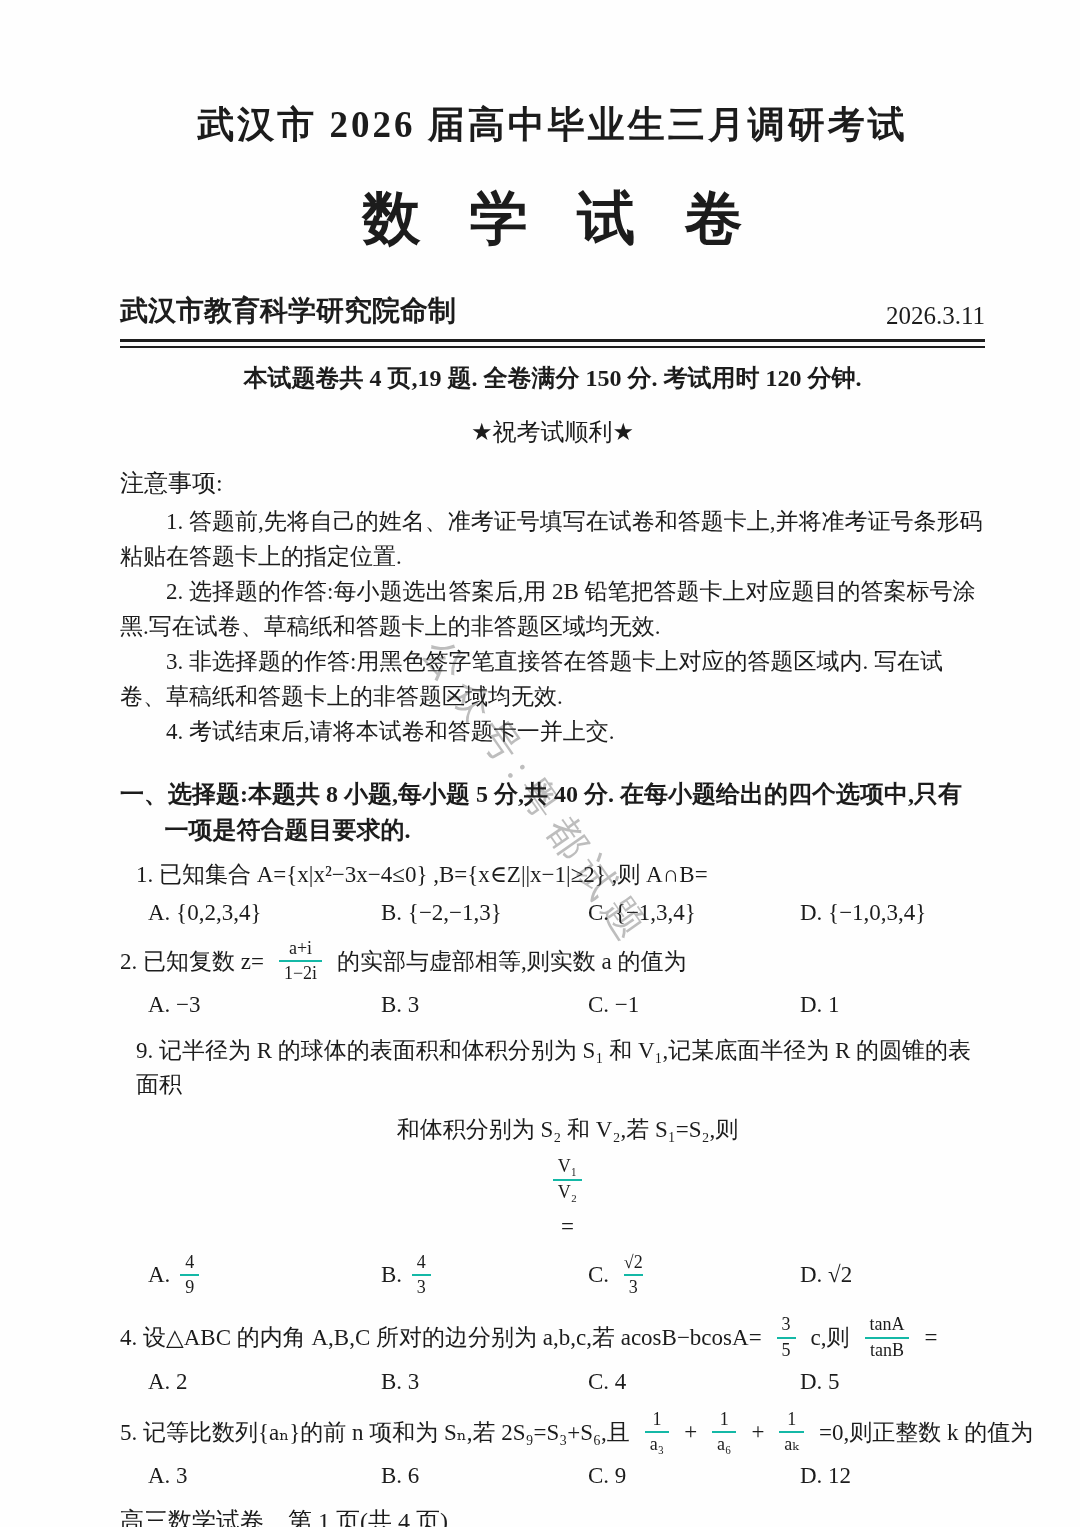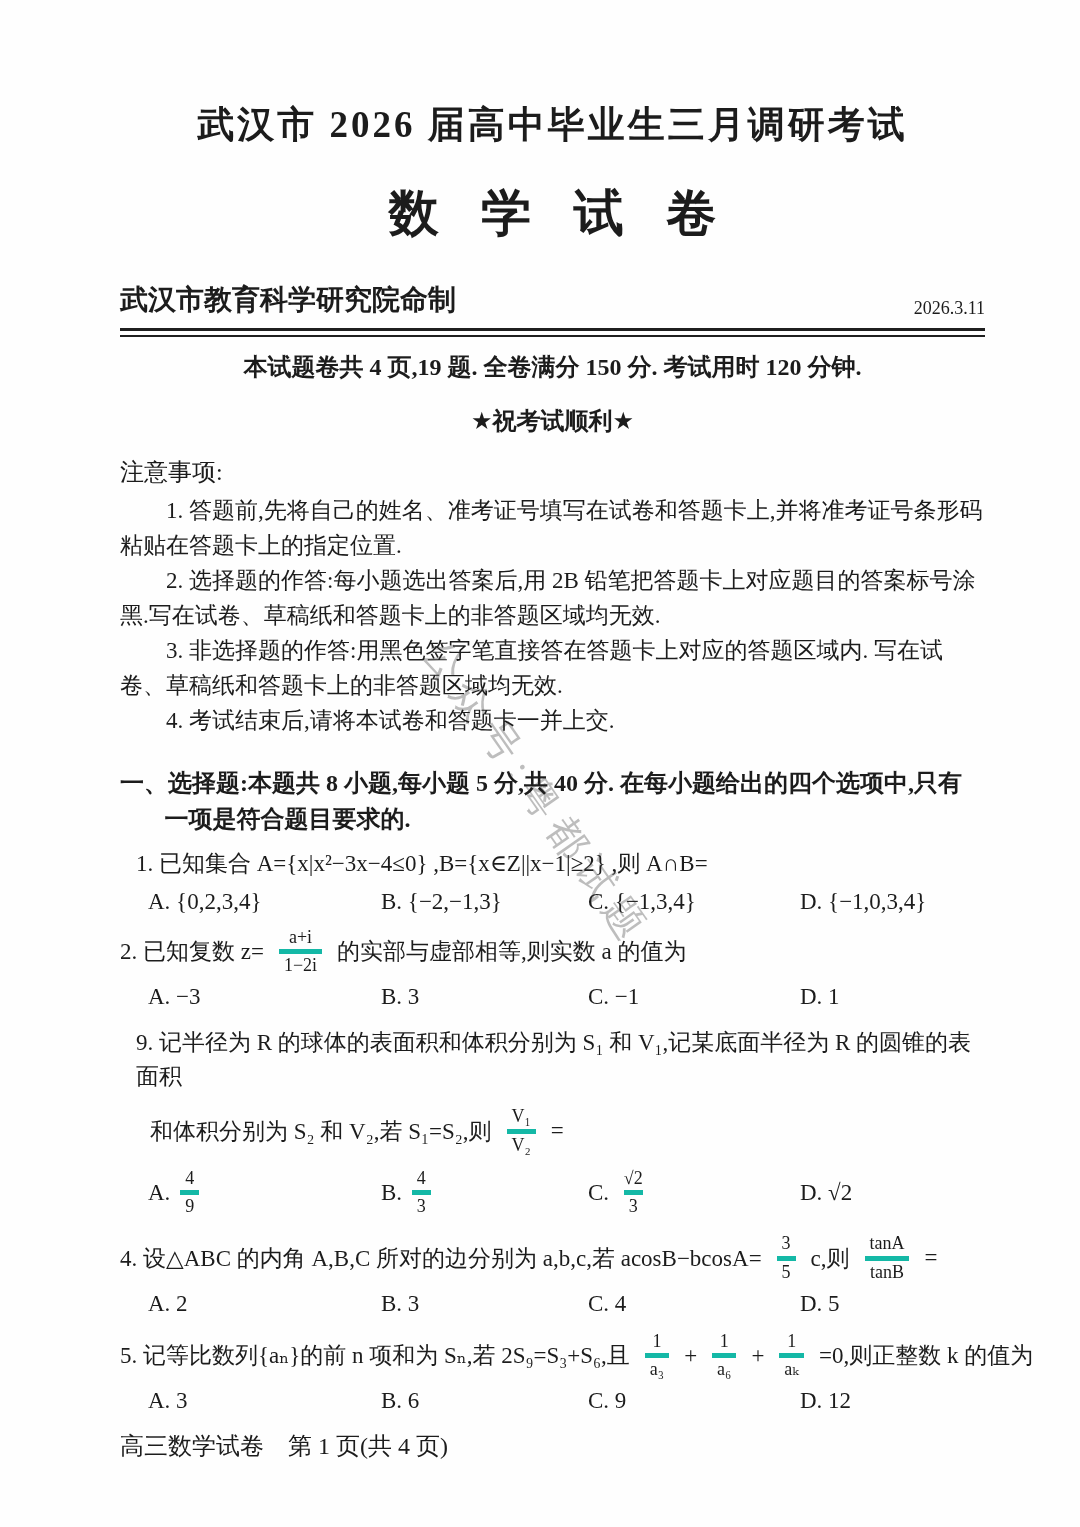--- a/index.html
+++ b/index.html
@@ -7,36 +7,36 @@
     position:relative;
     width:1080px; height:1527px;
     background:#fefefe;
     color:#1c1c1c;
     font-family:"Liberation Serif","DejaVu Serif","DejaVu Sans",serif;
     overflow:hidden;
     box-sizing:border-box;
     padding:100px 95px 0 120px;
   }
   .title1 { font-size:37px; font-weight:bold; text-align:center; margin:0 0 30px 0; letter-spacing:3px; }
-  .title2 { font-size:50px; font-weight:bold; text-align:center; margin:3px 0 34px 0; letter-spacing:0.85em; text-indent:0.85em; }
+  .title2 { font-size:58px; font-weight:bold; text-align:center; margin:3px 0 34px 0; letter-spacing:0.85em; text-indent:0.85em; }
   .issuer-row { display:flex; justify-content:space-between; align-items:flex-end; margin-bottom:9px; }
   .issuer { font-size:28px; font-weight:bold; }
-  .exam-date { font-size:18px; }
+  .exam-date { font-size:25px; }
   .double-rule { height:4px; border-top:3px solid #1f1f1f; border-bottom:2px solid #1f1f1f; margin:0 0 14px 0; }
   .exam-info { text-align:center; font-weight:bold; font-size:24px; margin:0 0 22px 0; }
-  .wish { text-align:center; font-weight:bold; font-size:24px; margin:0 0 19px 0; }
+  .wish { text-align:center; font-weight:normal; font-size:24px; margin:0 0 19px 0; }
   .notice-heading { font-weight:normal; font-size:24px; margin:0 0 5px 0; }
   .notice { margin:0; font-size:23px; line-height:35px; text-indent:2em; }
   .section-heading { font-weight:bold; font-size:24px; line-height:36px; margin:27px 0 8px 0; padding-left:1.85em; text-indent:-1.85em; }
   .stem { font-size:23px; line-height:34px; margin:10px 0 6px 16px; }
   .mathline { display:flex; align-items:center; flex-wrap:nowrap; font-size:23px; margin:12px 0 6px 0; white-space:pre;gap:11px; }
-  .mathline.hang { padding-left:30px; }
+  .mathline.hang { padding-left:30px;flex-direction:column; }
   .frac { display:inline-flex; flex-direction:column; align-items:center; margin:0 4px; line-height:1.18; font-size:18px; text-align:center; }
   .frac .num { display:block; padding:0 5px 1px 5px; }
-  .frac .den { display:block; border-top:5px solid #14b8a6; padding:1px 5px 0 5px; }
+  .frac .den { display:block; border-top:2px solid #14b8a6; padding:1px 5px 0 5px; }
   .opts { display:flex; align-items:center; font-size:23px; padding-left:28px; margin:8px 0 4px 0; }
   .opts .c1 { width:233px; } .opts .c2 { width:207px; } .opts .c3 { width:212px; } .opts .c4 { flex:1; }
   .optcell { display:inline-flex; align-items:center; white-space:pre; }
   .opts.tall { margin:12px 0 8px 0; }
   .footer { text-align:left; font-size:24px; margin-top:16px; }
   .watermark {
     position:absolute; left:455px; top:628px;
     transform:rotate(55deg); transform-origin:0 0;
     font-size:40px; letter-spacing:9px;
     color:rgba(40,40,40,0.30);

